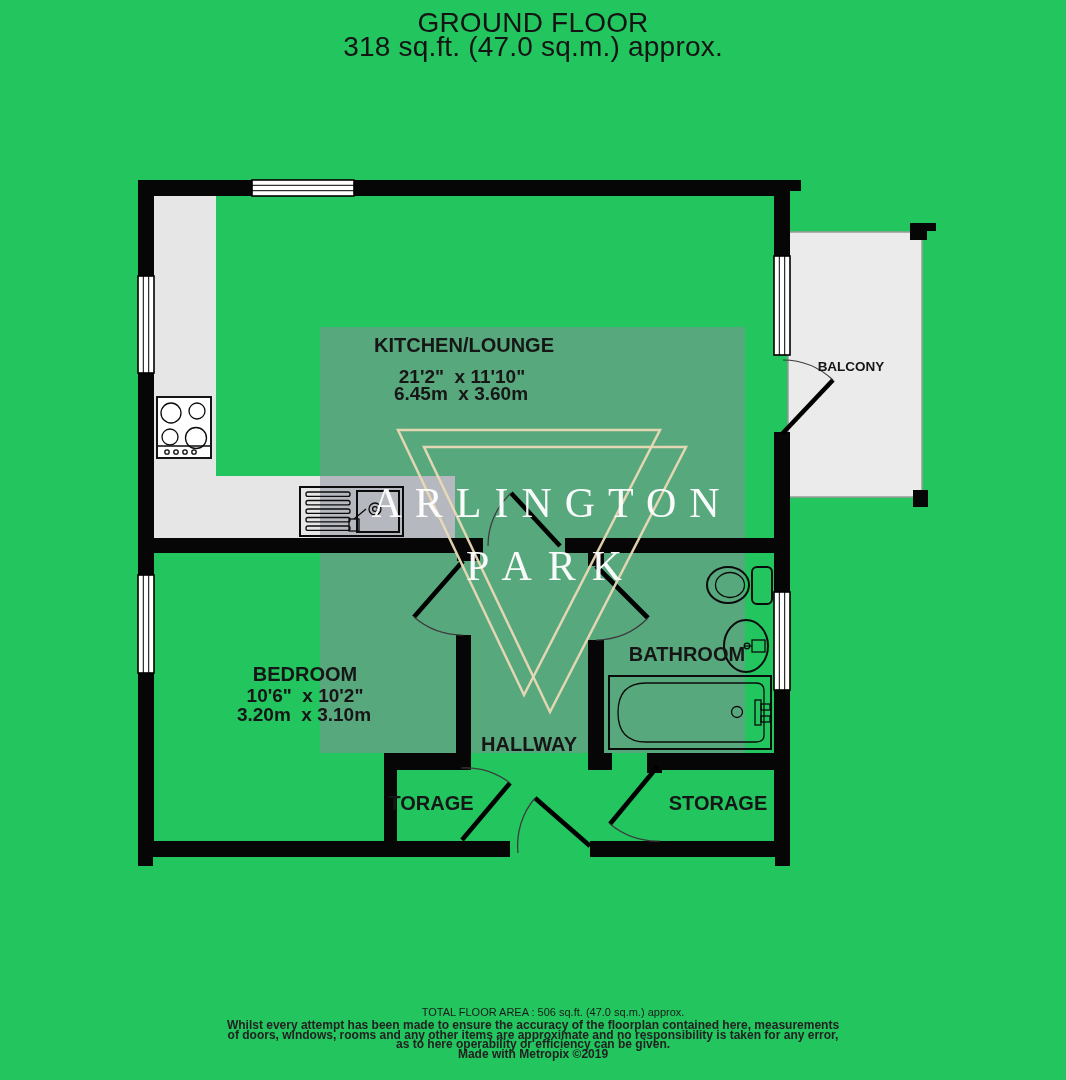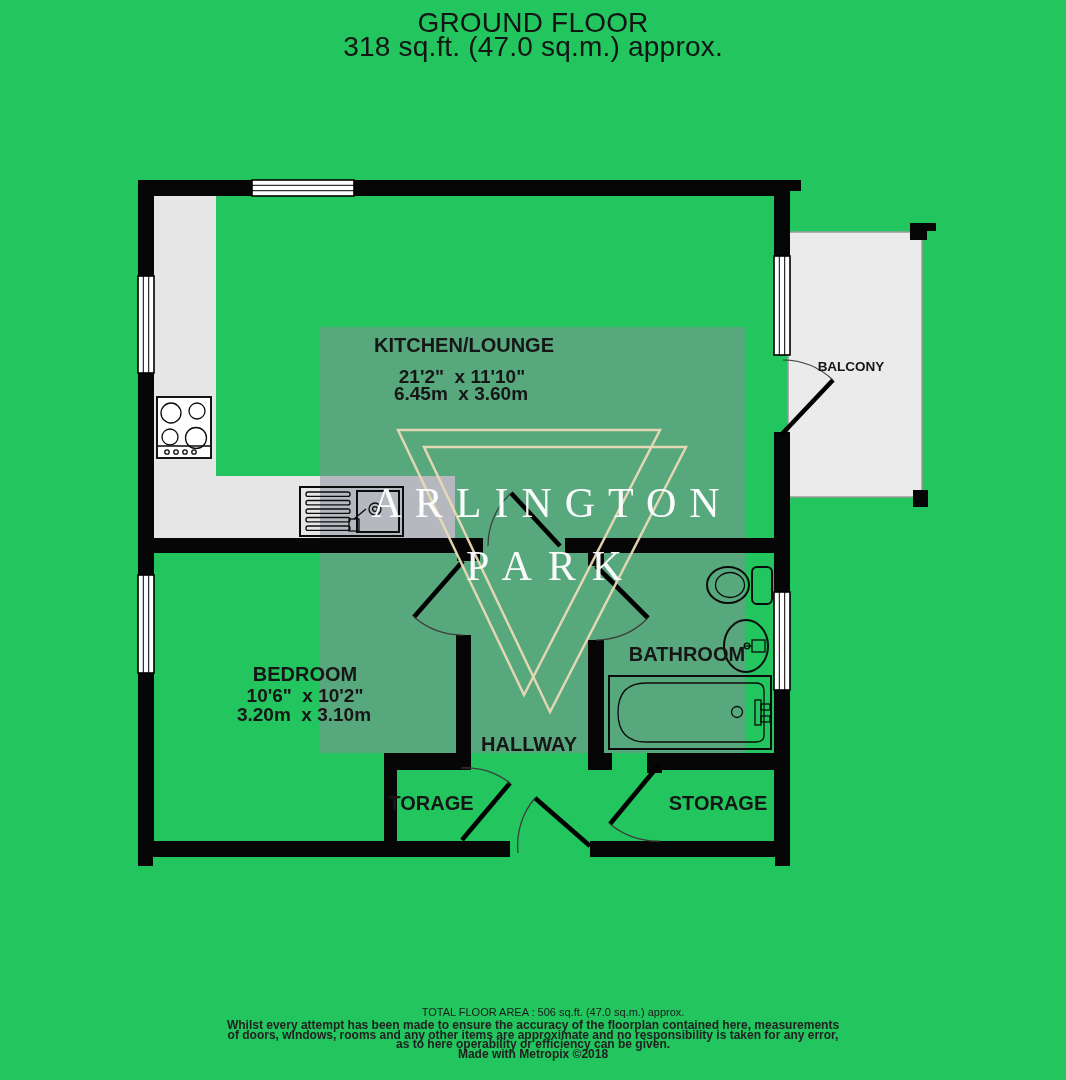--- a/index.html
+++ b/index.html
@@ -207,16 +207,16 @@
       <text class="room-label" x="718" y="810" font-size="20">STORAGE</text>
       <text class="room-label" x="851" y="371" font-size="13.5">BALCONY</text>
     </g>
   </svg>
 
   <div class="footer-block">
     <div class="footer-total">TOTAL FLOOR AREA : 506 sq.ft. (47.0 sq.m.) approx.</div>
     <div class="footer-disc">Whilst every attempt has been made to ensure the accuracy of the floorplan contained here, measurements</div>
     <div class="footer-disc">of doors, windows, rooms and any other items are approximate and no responsibility is taken for any error,</div>
     <div class="footer-disc">as to here operability or efficiency can be given.</div>
-    <div class="footer-disc">Made with Metropix ©2018</div>
+    <div class="footer-disc">Made with Metropix ©2019</div>
   </div>
 
 </div>
 
 </body></html>

